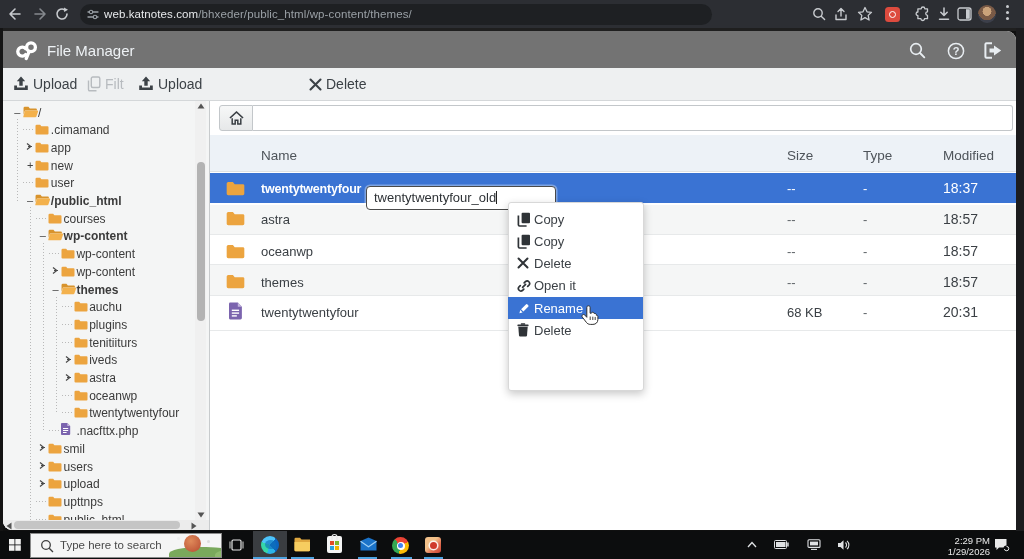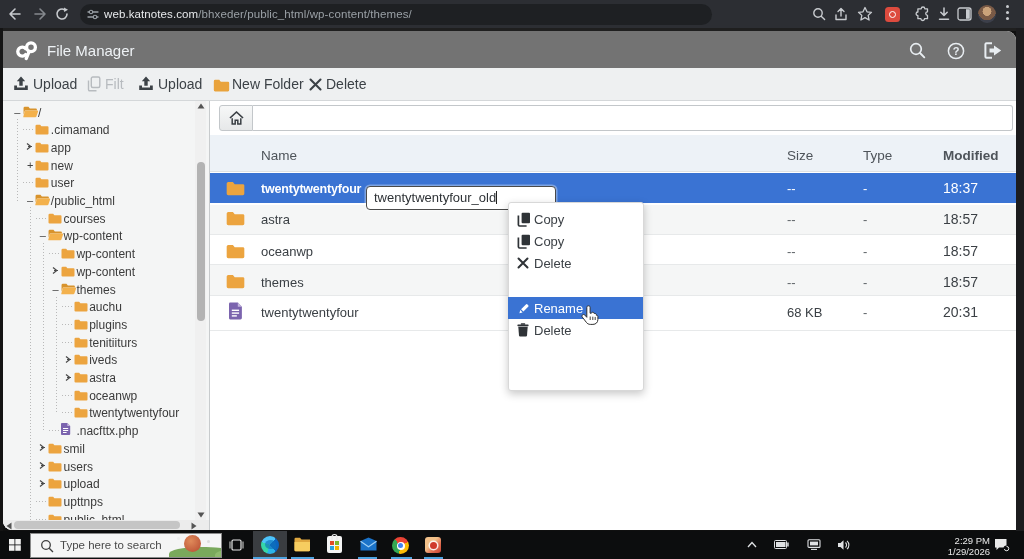--- a/index.html
+++ b/index.html
@@ -12,21 +12,21 @@
 #page { position:absolute; left:3px; top:31px; width:1013px; height:499px; background:#ffffff;
   border-radius:0 9px 0 9px; overflow:hidden; }
 #cphead { position:absolute; left:0; top:0; width:1013px; height:37px; background:#737373; }
 #toolbar { position:absolute; left:0; top:37px; width:1013px; height:33px; background:#eef0f1;
   border-bottom:1px solid #d4d7d9; }
 #sidebar { position:absolute; left:0; top:70px; width:207px; height:429px; background:#f4f5f5;
   border-right:1px solid #c8cbcd; overflow:hidden; }
 #main { position:absolute; left:207px; top:70px; width:806px; height:429px; background:#fff; }
 #taskbar { position:absolute; left:0; top:531px; width:1024px; height:28px; background:#0c0d0e; }
 .trow { position:absolute; height:16px; line-height:16px; font-size:12px; color:#3b3b3b; white-space:nowrap; }
-.trow b { font-weight:normal; }
+.trow b { font-weight:bold; }
 .dotv { position:absolute; width:1px; background-image:repeating-linear-gradient(to bottom,#b9b9b9 0 1px,transparent 1px 3px); }
 .doth { position:absolute; height:1px; background-image:repeating-linear-gradient(to right,#b9b9b9 0 1px,transparent 1px 3px); }
 .menuitem { position:absolute; left:0; width:137px; height:22.5px; font-size:13px; color:#3c4146; }
 .menuitem .ic { position:absolute; left:9px; top:4px; width:14px; height:14px; }
 .menuitem .lb { position:absolute; left:26px; top:3.5px; }
 .tbtn { position:absolute; top:0; height:33px; line-height:32px; font-size:14px; color:#3c4247; white-space:nowrap; }
 </style></head><body>
 <div id="browser">
     <svg class="abs" style="left:7px;top:7px" width="15" height="14" viewBox="0 0 15 14">
       <path d="M8 2 L3 7 L8 12 M3 7 L13 7" stroke="#c8cbcf" stroke-width="1.6" fill="none" stroke-linecap="round" stroke-linejoin="round"></path>
@@ -107,23 +107,20 @@
             <path d="M1.2 9.5 L1.2 14 L14.8 14 L14.8 9.5 L12 9.5 L12 11.4 L4 11.4 L4 9.5 Z" fill="#3c4247"></path>
           </svg></span>Upload</div>
       <div class="tbtn" style="left:84px;color:#b7bbbf"><svg width="14" height="16" viewBox="0 0 14 16" style="position:relative;top:3px;margin-right:4px;">
           <rect x="4.3" y="1" width="8.5" height="10.5" rx="1.5" fill="#eef0f1" stroke="#b7bbbf" stroke-width="1.4"></rect>
           <path d="M9.5 14.8 L2.7 14.8 Q1.5 14.8 1.5 13.6 L1.5 4.6" fill="none" stroke="#b7bbbf" stroke-width="1.4"></path>
         </svg>Filt</div>
       <div class="tbtn" style="left:135px"><span style="position:relative;top:2px;display:inline-block;margin-right:4px;"><svg width="16" height="15" viewBox="0 0 16 15">
             <path d="M8 0.5 L12.2 5.3 L9.7 5.3 L9.7 9.8 L6.3 9.8 L6.3 5.3 L3.8 5.3 Z" fill="#3c4247"></path>
             <path d="M1.2 9.5 L1.2 14 L14.8 14 L14.8 9.5 L12 9.5 L12 11.4 L4 11.4 L4 9.5 Z" fill="#3c4247"></path>
           </svg></span>Upload</div>
-      <div class="tbtn" style="left:210px"><span style="position:relative;top:3px;display:inline-block;margin-right:2px;"><svg width="17" height="13" viewBox="0 0 14 11">
-            <path d="M0.5 1.9 Q0.5 0.7 1.7 0.7 L5.1 0.7 L6.4 2.3 L12.5 2.3 Q13.5 2.3 13.5 3.3 L13.5 9.4 Q13.5 10.5 12.4 10.5 L1.6 10.5 Q0.5 10.5 0.5 9.4 Z" fill="#e9a33c"></path>
-          </svg></span>New Folder</div>
       <div class="tbtn" style="left:306px"><svg width="13" height="13" viewBox="0 0 13 13" style="position:relative;top:2px;margin-right:4px;">
           <path d="M1.5 1.5 L11.5 11.5 M11.5 1.5 L1.5 11.5" stroke="#3c4247" stroke-width="2.1" stroke-linecap="round"></path>
         </svg>Delete</div>
     </div>
     <div id="sidebar">
       <div class="dotv" style="left:13.8px;top:18px;height:84px;"></div>
       <div class="dotv" style="left:26.8px;top:106px;height:313px;"></div>
       <div class="dotv" style="left:39.8px;top:142px;height:189px;"></div>
       <div class="dotv" style="left:52.8px;top:196px;height:117px;"></div>
       <div class="trow" style="left:0;top:2.5px;">
@@ -344,21 +341,21 @@
       <div class="abs" style="left:9px;top:4px;width:34px;height:26px;background:linear-gradient(#f7f8f8,#e6e8e9);border:1px solid #c3c7ca;border-radius:3px 0 0 3px;"></div>
       <svg class="abs" style="left:19px;top:10px" width="15" height="14" viewBox="0 0 15 14">
         <path d="M1 7 L7.5 1 L14 7" fill="none" stroke="#3a3f44" stroke-width="1.7" stroke-linejoin="round"></path>
         <path d="M3.2 7.3 L3.2 13 L6.2 13 L6.2 9.2 L8.8 9.2 L8.8 13 L11.8 13 L11.8 7.3" fill="none" stroke="#3a3f44" stroke-width="1.5"></path>
       </svg>
       <div class="abs" style="left:43px;top:4px;width:760px;height:26px;background:#fff;border:1px solid #c3c7ca;border-left:none;border-radius:0 3px 3px 0;"></div>
       <div class="abs" style="left:0px;top:34px;width:806px;height:36px;background:#edf2f7;"></div>
       <div class="abs" style="left:51px;top:47px;font-size:13.5px;color:#4e545a;">Name</div>
       <div class="abs" style="left:577px;top:47px;font-size:13.5px;color:#4e545a;">Size</div>
       <div class="abs" style="left:653px;top:47px;font-size:13.5px;color:#4e545a;">Type</div>
-      <div class="abs" style="left:733px;top:47px;font-size:13.5px;color:#4e545a;font-weight:bold;">Modified</div>
+      <div class="abs" style="left:733px;top:47px;font-size:13.5px;color:#4e545a;">Modified</div>
       <div class="abs" style="left:0;top:70px;width:806px;height:1px;background:#dfe1e3;"></div>
       <div class="abs" style="left:0;top:71.5px;width:806px;height:30px;background:#3a73d3;"></div>
       <div class="abs" style="left:0;top:103.5px;width:806px;height:29px;background:#f5f6f6;"></div>
       <div class="abs" style="left:0;top:163.6px;width:806px;height:30px;background:#f5f6f6;"></div>
       <div class="abs" style="left:0;top:132.5px;width:806px;height:1px;background:#e7e9ea;"></div>
       <div class="abs" style="left:0;top:162.8px;width:806px;height:1px;background:#e7e9ea;"></div>
       <div class="abs" style="left:0;top:193.6px;width:806px;height:1px;background:#e7e9ea;"></div>
       <div class="abs" style="left:0;top:229px;width:806px;height:1px;background:#e7e9ea;"></div>
       <span class="abs" style="left:16px;top:80px;"><svg width="19" height="15" viewBox="0 0 14 11">
           <path d="M0.5 1.9 Q0.5 0.7 1.7 0.7 L5.1 0.7 L6.4 2.3 L12.5 2.3 Q13.5 2.3 13.5 3.3 L13.5 9.4 Q13.5 10.5 12.4 10.5 L1.6 10.5 Q0.5 10.5 0.5 9.4 Z" fill="#eca43f"></path>
@@ -415,20 +412,30 @@
           <rect x="4.6" y="0.8" width="8.4" height="10.4" rx="1" fill="#2f3337"></rect>
           <path d="M9.6 14 L2.6 14 Q1.4 14 1.4 12.8 L1.4 3.6" fill="none" stroke="#2f3337" stroke-width="1.7"></path>
         </svg></span>
       <span class="lb">Copy</span>
     </div>
     <div class="menuitem" style="left:505px;top:221.7px;color:#3c4146;">
       <span class="ic"><svg width="12" height="12" viewBox="0 0 12 12">
           <path d="M1.5 1.5 L10.5 10.5 M10.5 1.5 L1.5 10.5" stroke="#2f3337" stroke-width="2" stroke-linecap="round"></path>
         </svg></span>
       <span class="lb">Delete</span>
+    </div>
+    <div class="menuitem" style="left:505px;top:243.9px;color:#3c4146;">
+      <span class="ic"><svg width="14" height="14" viewBox="0 0 14 14">
+          <g fill="none" stroke="#2f3337" stroke-width="1.7" stroke-linecap="round">
+            <path d="M5.6 8.4 L8.6 5.4"></path>
+            <path d="M7.2 3.9 L8.6 2.5 a2.5 2.5 0 0 1 3.5 3.5 L10.7 7.4"></path>
+            <path d="M6.8 10.1 L5.4 11.5 a2.5 2.5 0 0 1 -3.5 -3.5 L3.3 6.6"></path>
+          </g>
+        </svg></span>
+      <span class="lb">Open it</span>
     </div>
     <div class="abs" style="left:505px;top:266.2px;width:135px;height:22.25px;background:#3a73d3;"></div>
     <div class="menuitem" style="left:505px;top:266.2px;color:#fff;">
       <span class="ic"><svg width="13" height="13" viewBox="0 0 13 13">
           <path d="M4.1 8.3 L8.9 3.5 Q9.7 2.7 10.5 3.5 L11.2 4.2 Q12 5 11.2 5.8 L6.4 10.6 Z" fill="#fff"></path>
           <path d="M3.3 9.1 L2.4 12.3 L5.6 11.4 Z" fill="#fff"></path>
         </svg></span>
       <span class="lb">Rename</span>
     </div>
     <div class="menuitem" style="left:505px;top:288.4px;color:#3c4146;">

